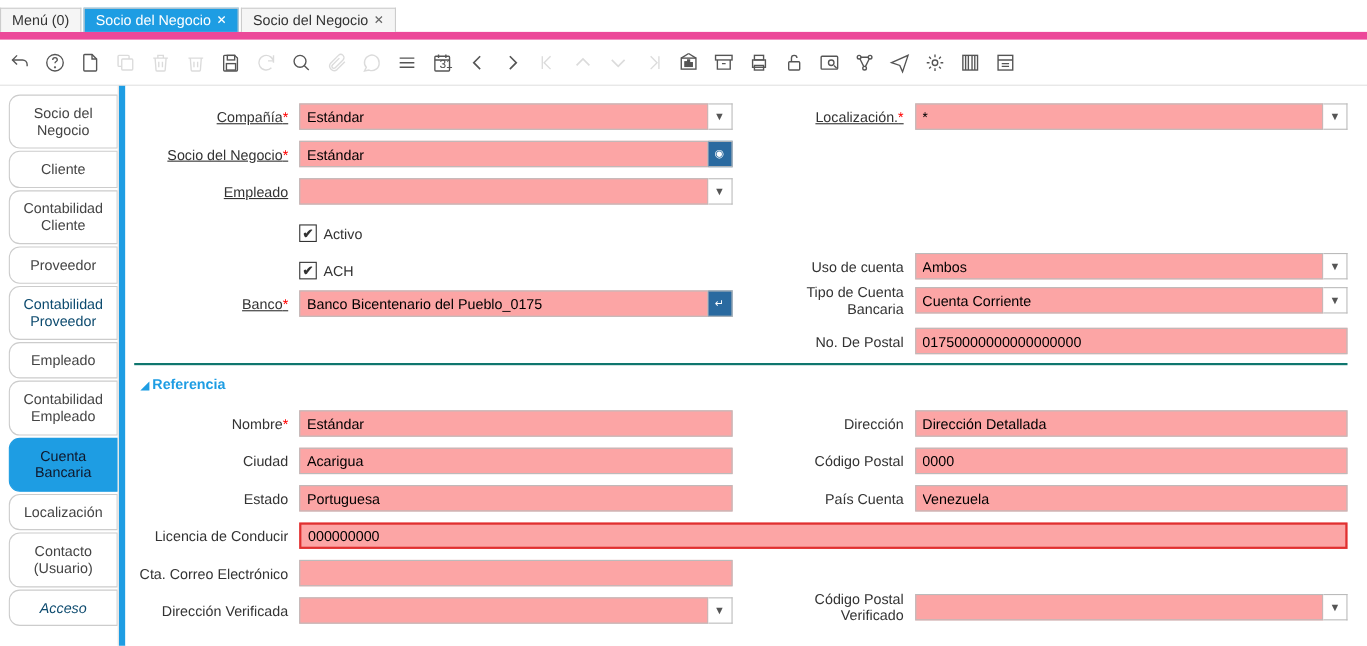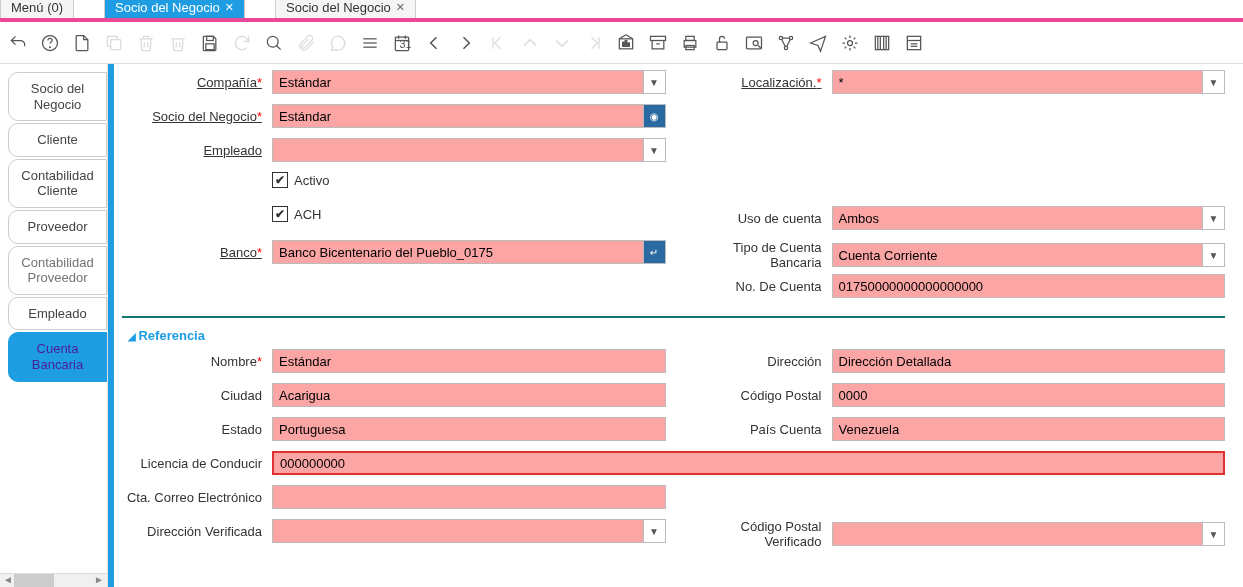--- a/index.html
+++ b/index.html
@@ -1,40 +1,40 @@
 <!DOCTYPE html>
 <html><head>
 <meta charset="utf-8">
 <style>
 * { box-sizing: border-box; margin: 0; padding: 0; font-family: Arial, sans-serif; font-size: 13px; }
 body { background: #fff; width: 1243px; height: 587px; overflow: hidden; color: #333; }
 
 
-.tabs { display: flex; background: #fff; border-bottom: 4px solid #ec4899; height: 22px; align-items: flex-end; gap: 28px; }
+.tabs { display: flex; background: #fff; border-bottom: 7px solid #ec4899; height: 36px; align-items: flex-end; }
 .tab { padding: 3px 10px; border: 1px solid #ccc; border-bottom: none; background: #f5f5f5; margin-right: 2px; display: flex; align-items: center; gap: 5px; cursor: pointer; height: 22px;}
 .tab.active { background: #1e9de3; color: #fff; }
 .tab .close { cursor: pointer; color: #666; font-size: 11px; }
 .tab.active .close{ color:#fff; }
 
 
 .toolbar { display: flex; align-items: center; gap: 12px; padding: 6px 8px; border-bottom: 1px solid #ddd; height: 42px; }
 .toolbar span { color: #555; display: inline-flex; align-items: center; width:20px; height:20px; }
 .toolbar span svg { width: 20px; height: 20px; }
 .toolbar .disabled { opacity: 0.35; }
 
 
 .layout { display: flex; height: calc(100% - 64px); }
 .sidebar { width: 108px; background: #fff; border-right: 1px solid #e0e0e0; overflow-y: hidden; padding-top: 6px; position: relative;}
 .sidebar .item { padding: 8px 6px; text-align: center; border: 1px solid #ccc; border-radius: 10px 0 0 10px; margin: 2px 0 2px 8px; cursor: pointer; color: #444; line-height: 1.2;}
-.sidebar .item.disabled { color: #737373; }
-.sidebar .item.active { background: #1e9de3; color: #4c1d95; border-color:#1e9de3; }
+.sidebar .item.disabled { color: #0c4a6e; }
+.sidebar .item.active { background: #1e9de3; color: #0f172a; border-color:#1e9de3; }
 .blue-bar { width: 6px; background: #1e9de3; }
 
 .content { flex: 1; overflow-y: auto; padding: 6px 18px 20px 8px; background: #fff; }
-.form-row { display: flex; min-height: 34px; align-items: flex-start; gap: 16px; }
+.form-row { display: flex; min-height: 34px; align-items: flex-end; gap: 16px; }
 .col { display: flex; align-items: center; flex: 1; }
 label { width: 150px; text-align: right; padding-right: 10px; color: #333; }
 label.link { text-decoration: underline; }
 label .req { color: red; }
 .field { flex: 1; display: flex; }
 input[type="text"], select { width: 100%; height: 24px; border: 1px solid #bbb; padding: 0 6px; background:#fca5a5; }
 .combo { display: flex; flex: 1; }
 .combo input { flex: 1; }
 .combo .arrow, .combo .goto { width: 22px; height: 24px; border: 1px solid #bbb; border-left: none; background: #fff; display: flex; align-items: center; justify-content: center; cursor: pointer; font-size:10px; color:#555;}
 .combo .goto { background: #2a6aa0; color: #fff; }
@@ -258,21 +258,25 @@
 </div>
 
 <div class="layout">
   <div class="sidebar">
     <div class="item">Socio del Negocio</div>
     <div class="item">Cliente</div>
     <div class="item">Contabilidad Cliente</div>
     <div class="item">Proveedor</div>
     <div class="item disabled">Contabilidad Proveedor</div>
     <div class="item">Empleado</div>
+    <div class="item">Contabilidad Empleado</div>
     <div class="item active">Cuenta Bancaria</div>
+    <div class="item">Localización</div>
+    <div class="item">Contacto (Usuario)</div>
+    <div class="item disabled" style="font-style:italic">Acceso</div>
     <div class="hscroll">
         <div class="left">◄</div>
         <div class="thumb"></div>
         <div style="flex:1"></div>
         <div class="right">►</div>
       </div>
   </div>
   <div class="blue-bar"></div>
   <div class="content">
 
@@ -356,21 +360,21 @@
         <div class="field combo">
           <input type="text" readonly="" value="Cuenta Corriente" style="">
           <div class="arrow">▼</div>
         </div>
       </div>
     </div>
 
     <div class="form-row">
       <div class="col"></div>
       <div class="col">
-        <label>No. De Cuenta</label>
+        <label>No. De Postal</label>
         <div class="field">
             <input type="text" value="01750000000000000000" style="">
           </div>
       </div>
     </div>
 
     <div class="section">
       <div class="section-head">Referencia</div>
       <div class="form-row">
         <div class="col">

